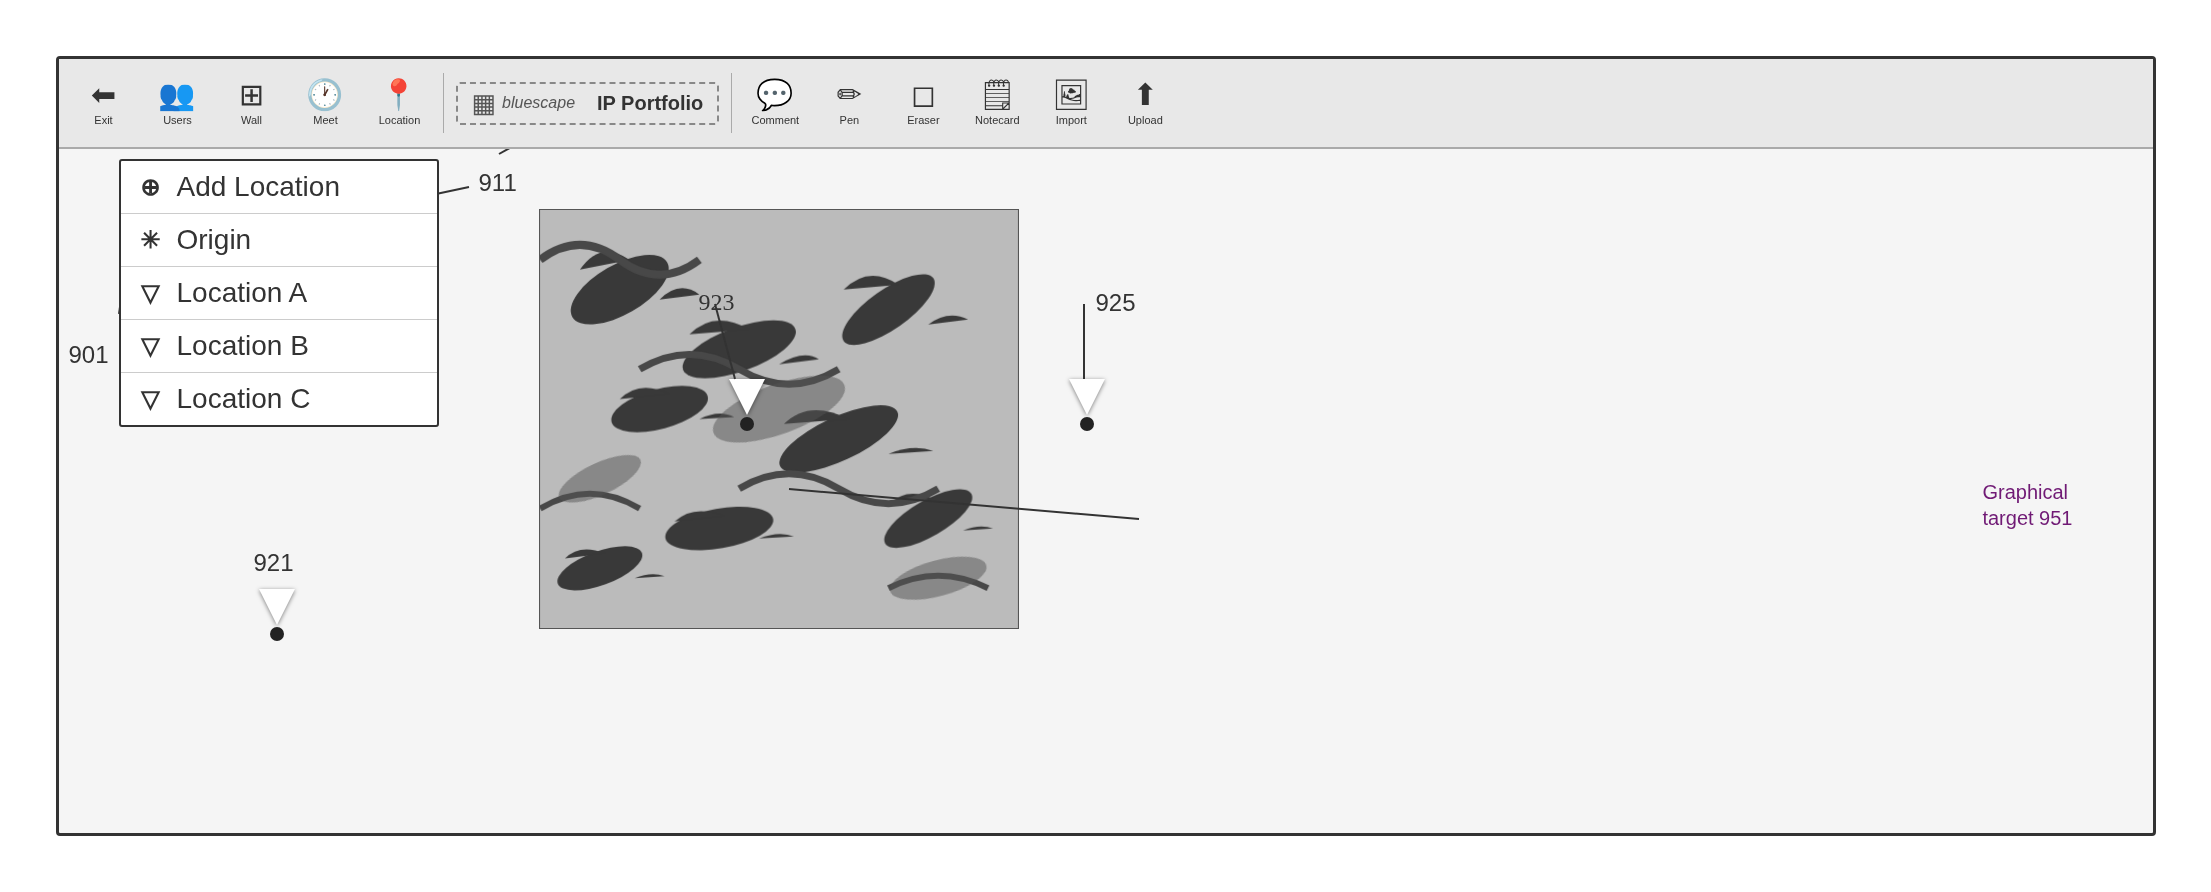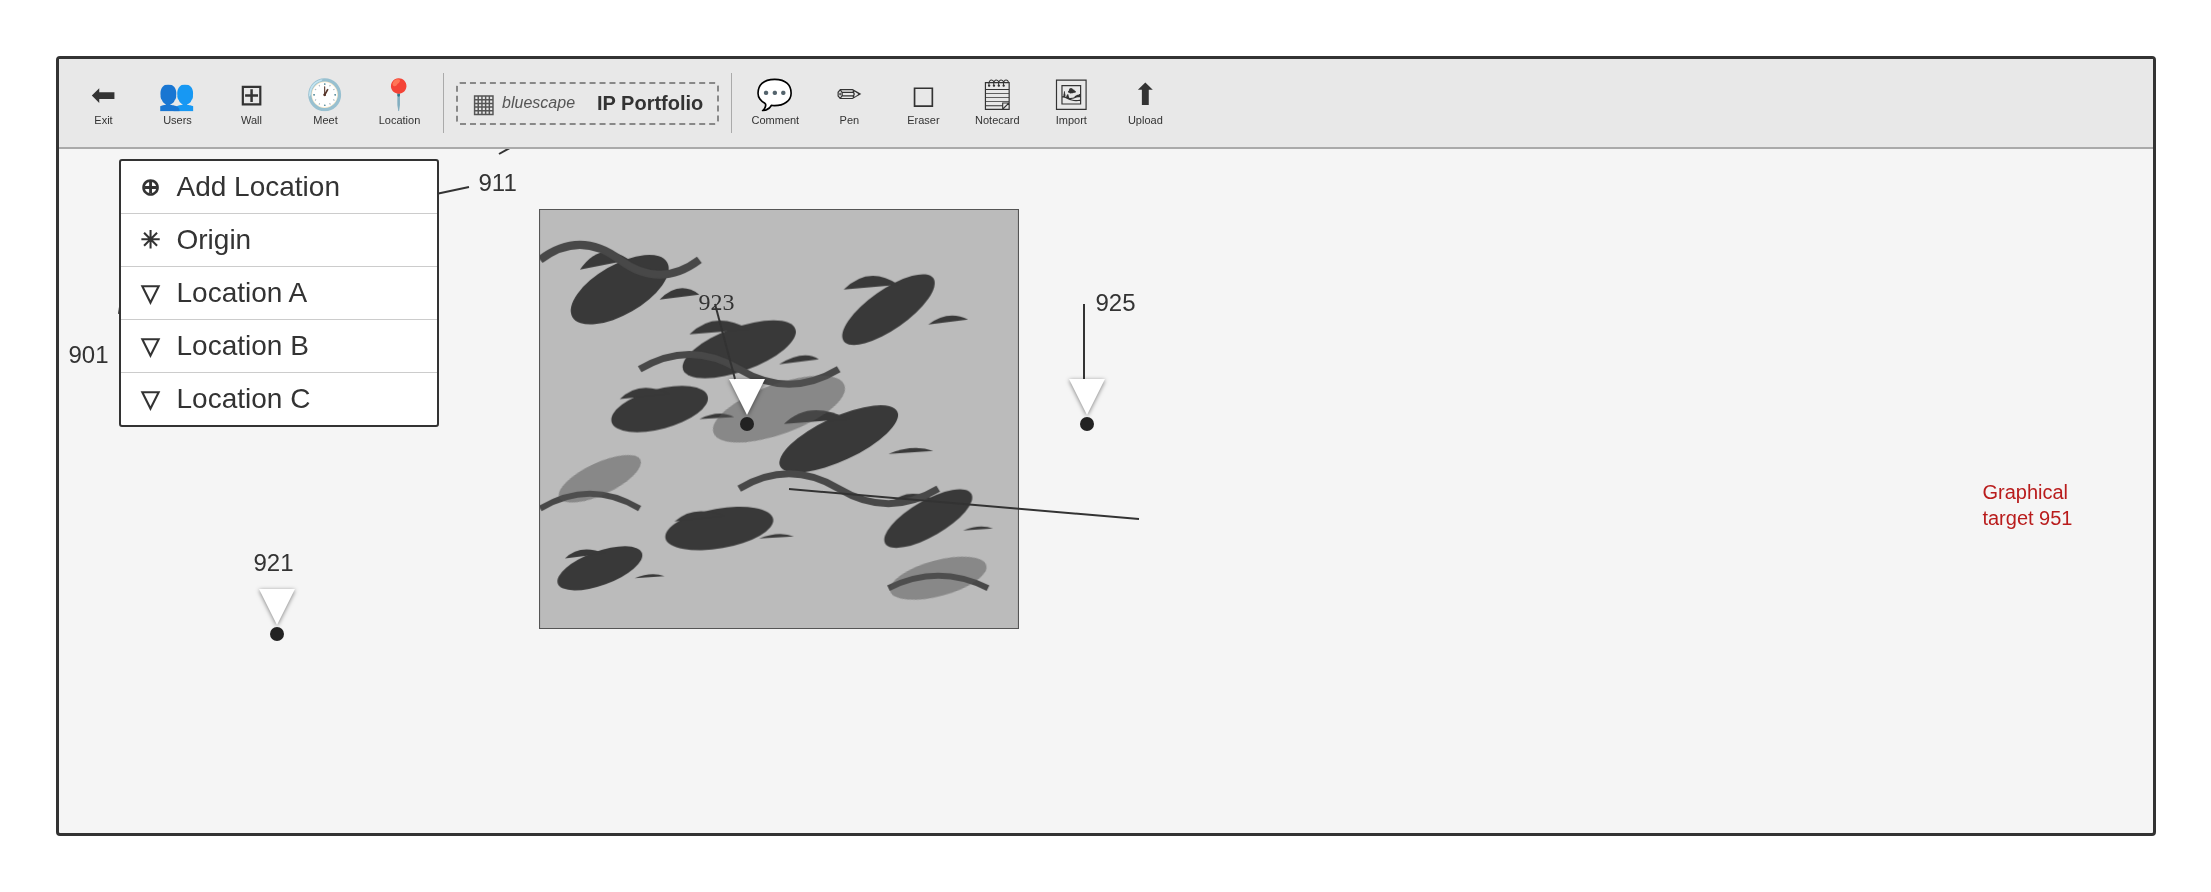--- a/index.html
+++ b/index.html
@@ -174,21 +174,21 @@
       border-radius: 50%;
       margin-top: 2px;
     }
 
     
     .graphical-target-label {
       position: absolute;
       top: 330px;
       right: 80px;
       font-size: 20px;
-      color: #b91c1c;
+      color: #701a75;
       text-align: left;
       line-height: 1.3;
     }
 
     
     .ref-label {
       position: absolute;
       font-size: 24px;
       color: #333;
       font-weight: normal;

